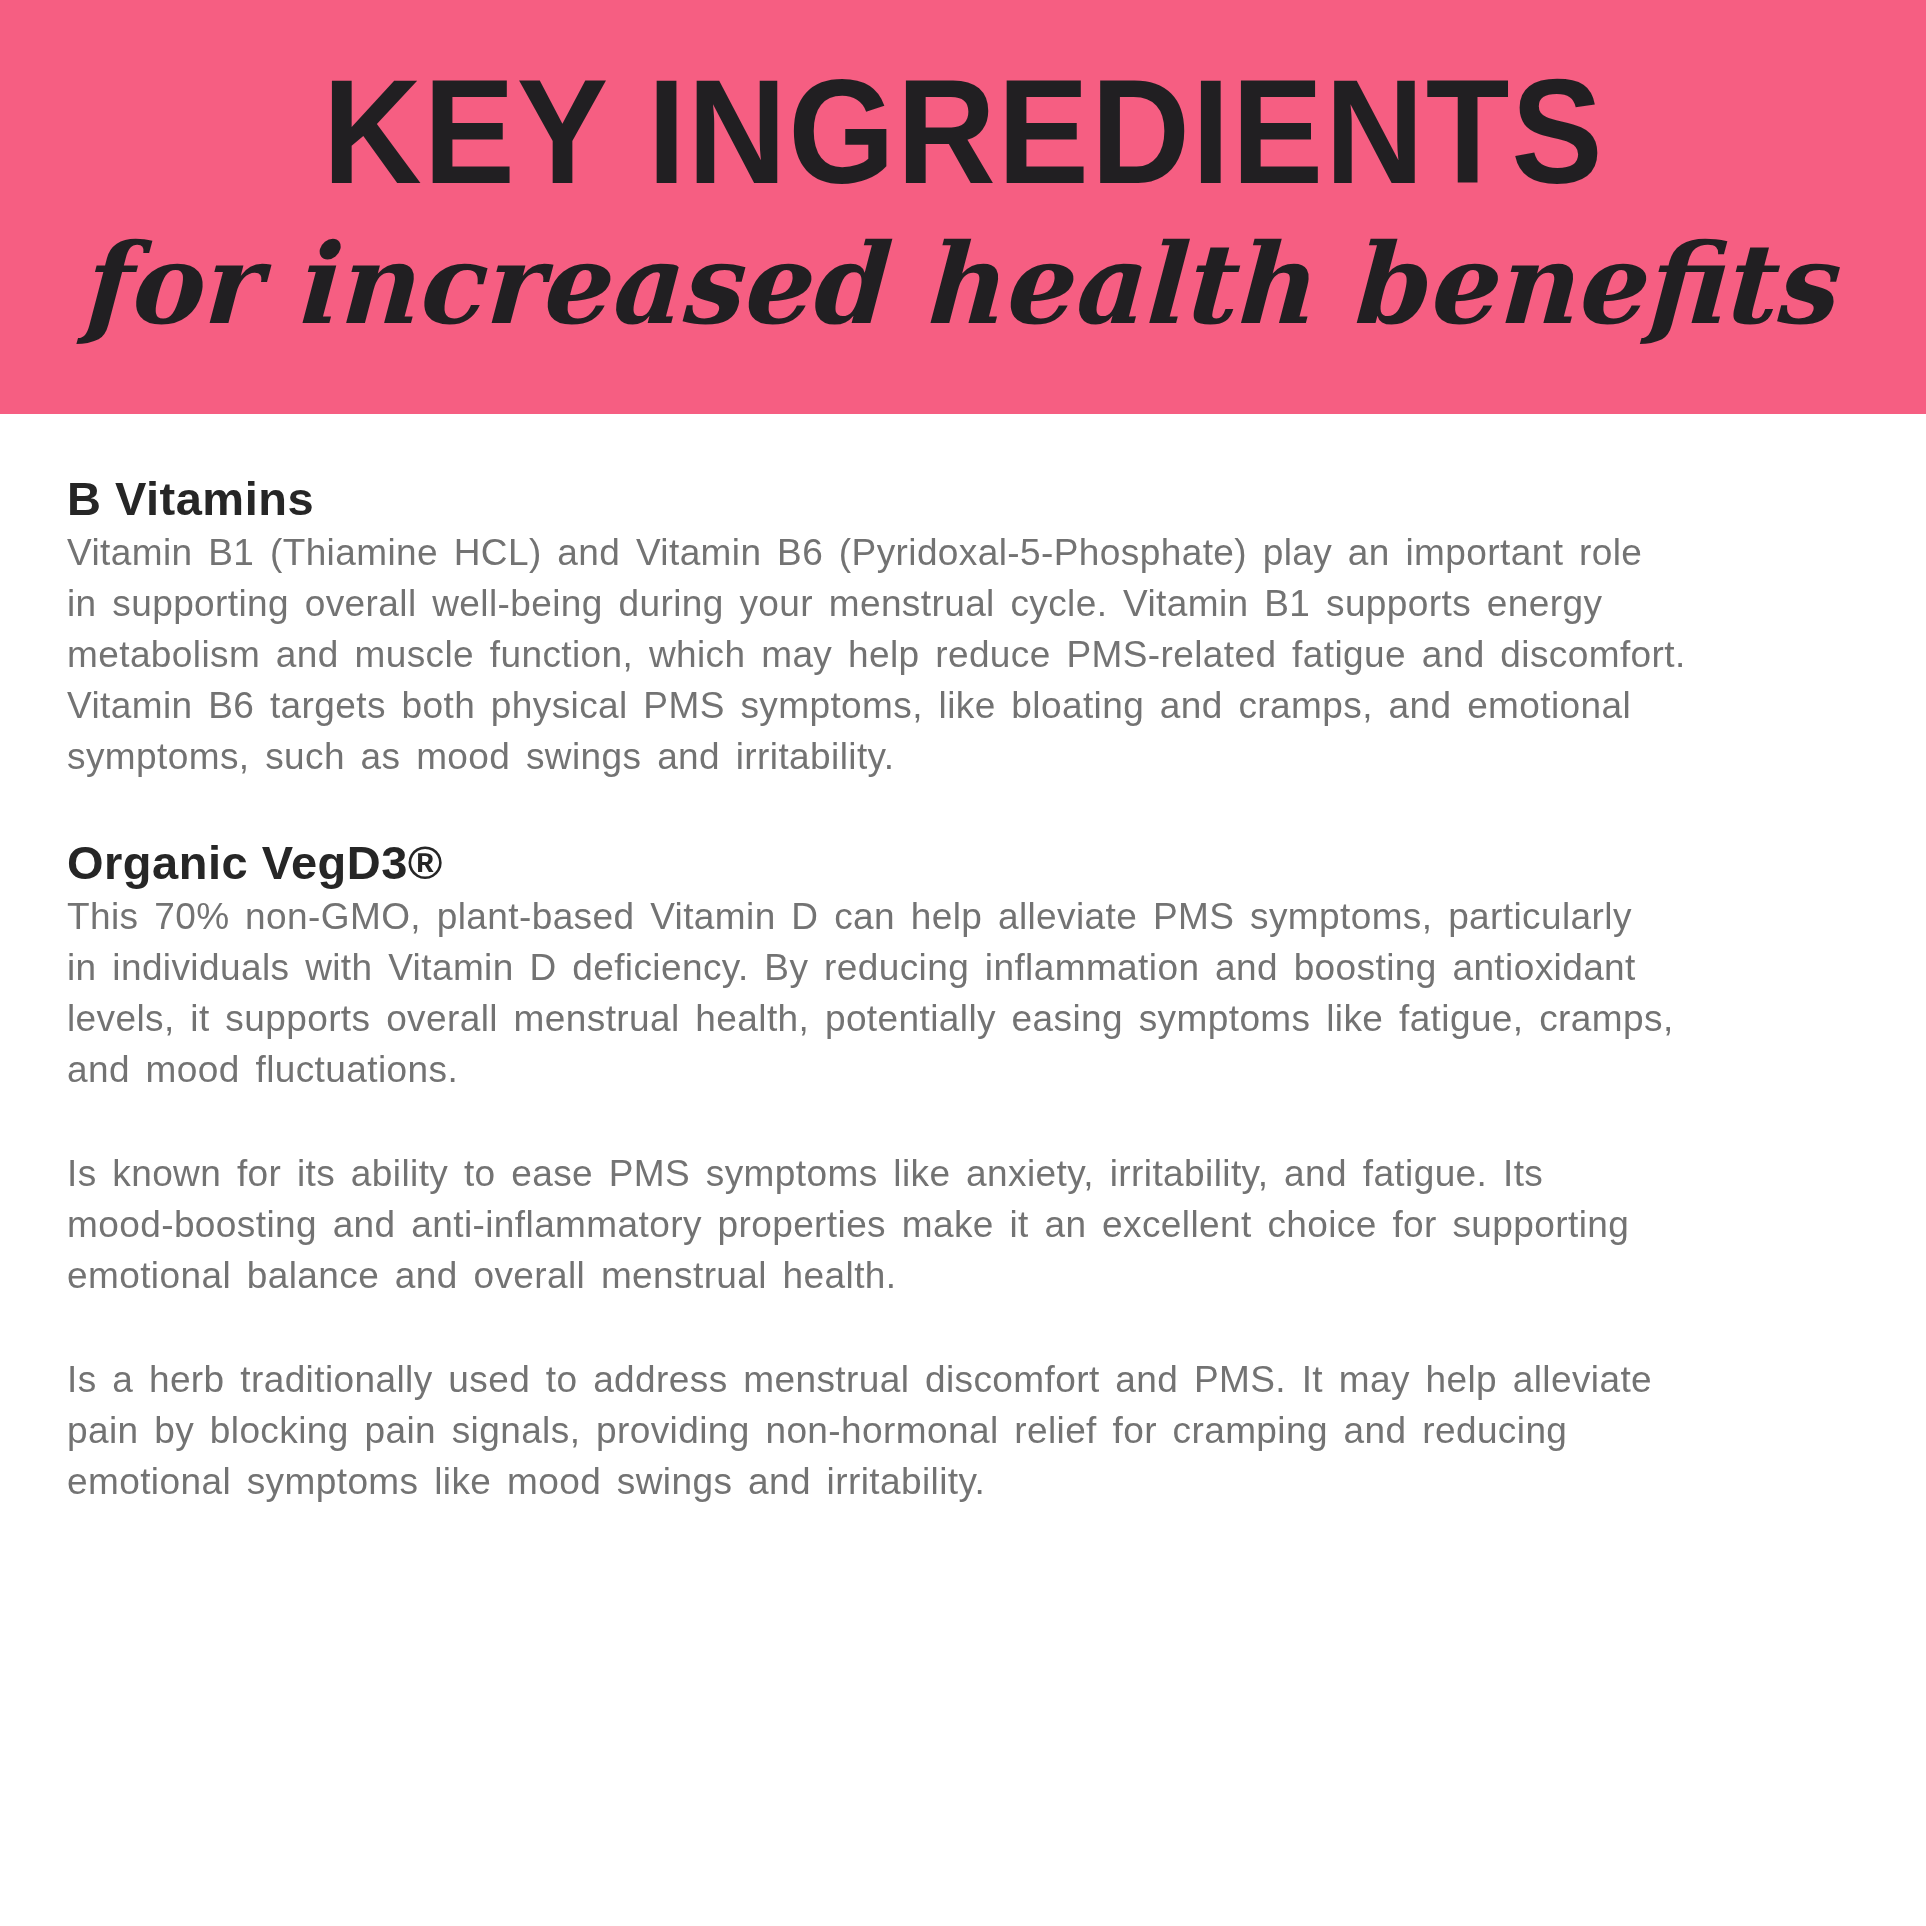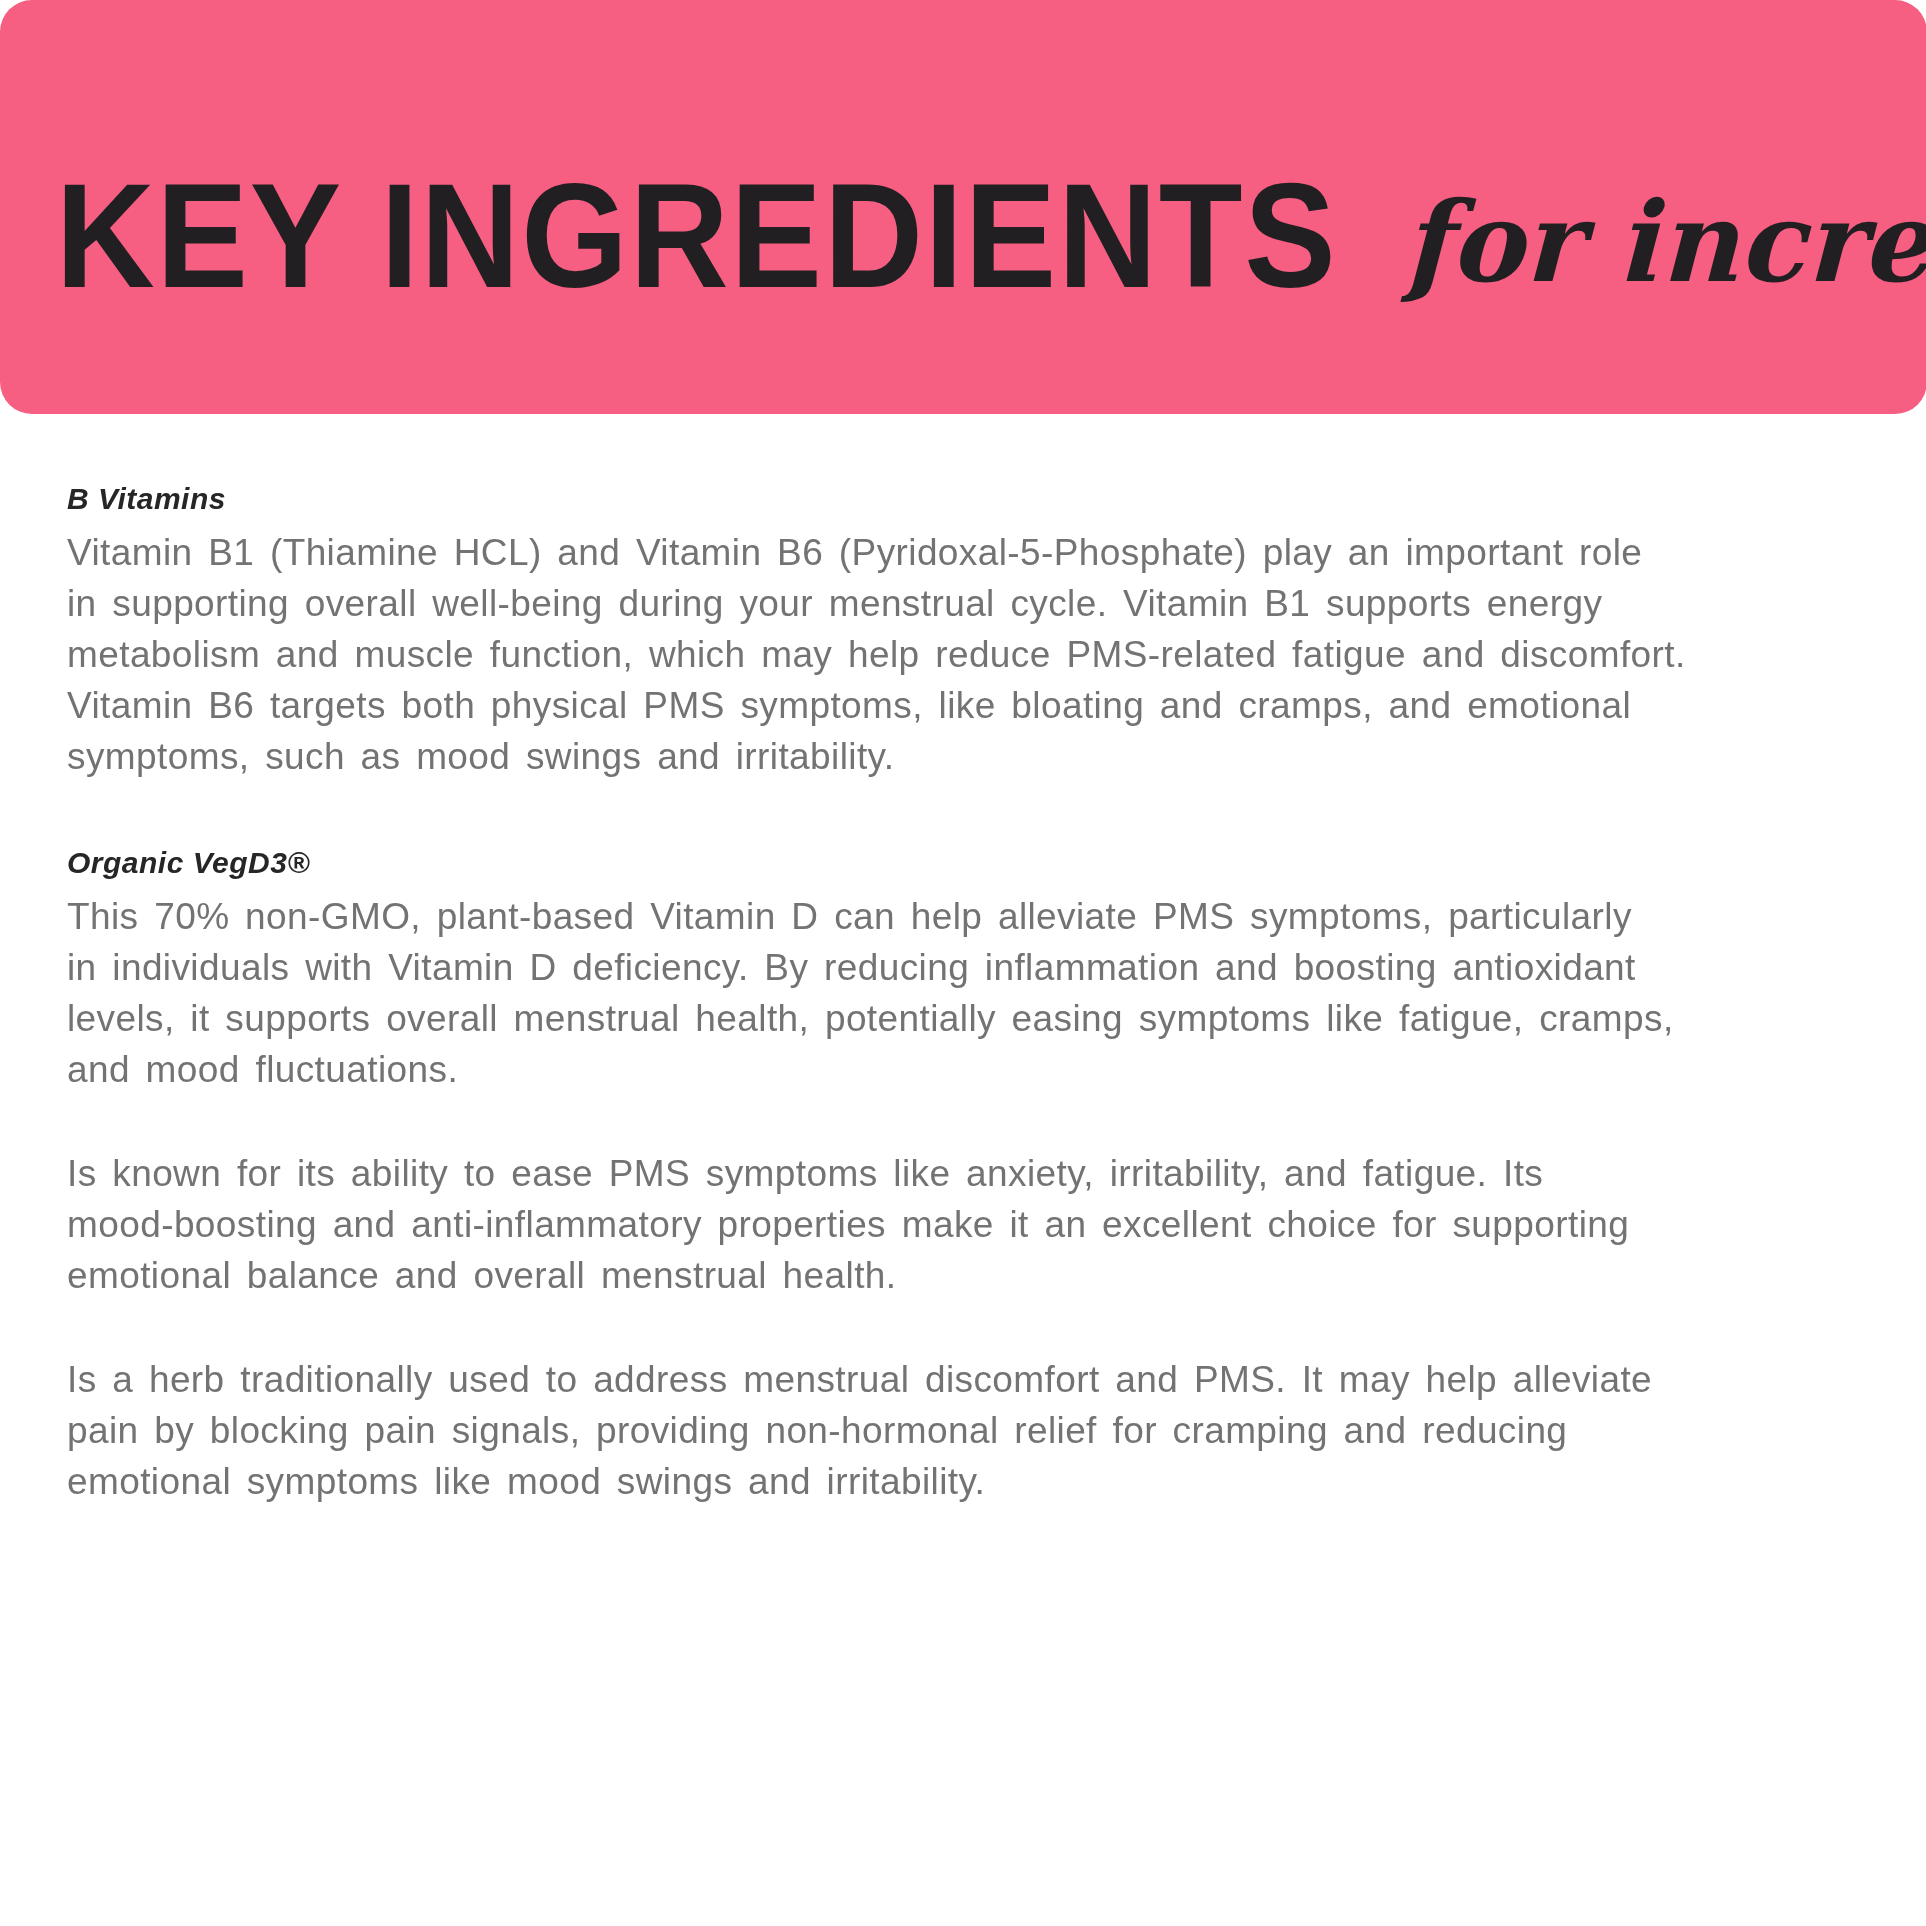--- a/index.html
+++ b/index.html
@@ -14,25 +14,25 @@
     color: #2c2c2c;
     overflow: hidden;
   }
 
   
   .banner {
     width: 100%;
     height: 414px;
     background: #f65e82;
     display: flex;
+    flex-direction: column;
     align-items: center;
     justify-content: flex-start;
     padding-top: 57px;
     box-sizing: border-box;
-    border-radius: 32px;
   }
   .banner-title {
     font-family: "Liberation Sans", sans-serif;
     font-weight: bold;
     font-size: 149px;
     line-height: 149px;
     letter-spacing: 2px;
     color: #211f22;
     transform: scaleX(0.92);
     transform-origin: center;
@@ -53,25 +53,24 @@
   
   .content {
     padding: 57px 65px 0 67px;
     box-sizing: border-box;
   }
   .section {
     margin-bottom: 53px;
   }
   .section-heading {
     font-weight: bold;
-    font-size: 30px;
+    font-size: 47px;
     line-height: 56px;
     letter-spacing: 0.5px;
     color: #262626;
-    font-style: italic;
   }
   .section-paragraph {
     font-size: 37px;
     line-height: 51px;
     letter-spacing: 0.4px;
     word-spacing: 5px;
     color: #737373;
     white-space: pre-line;
   }
 </style>

